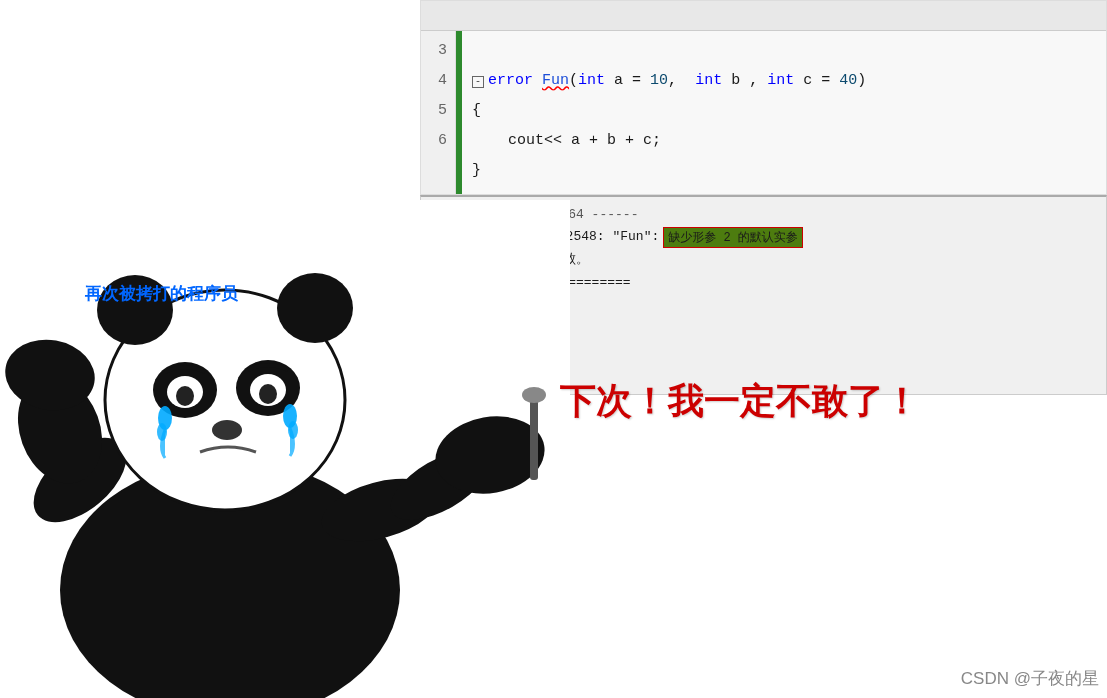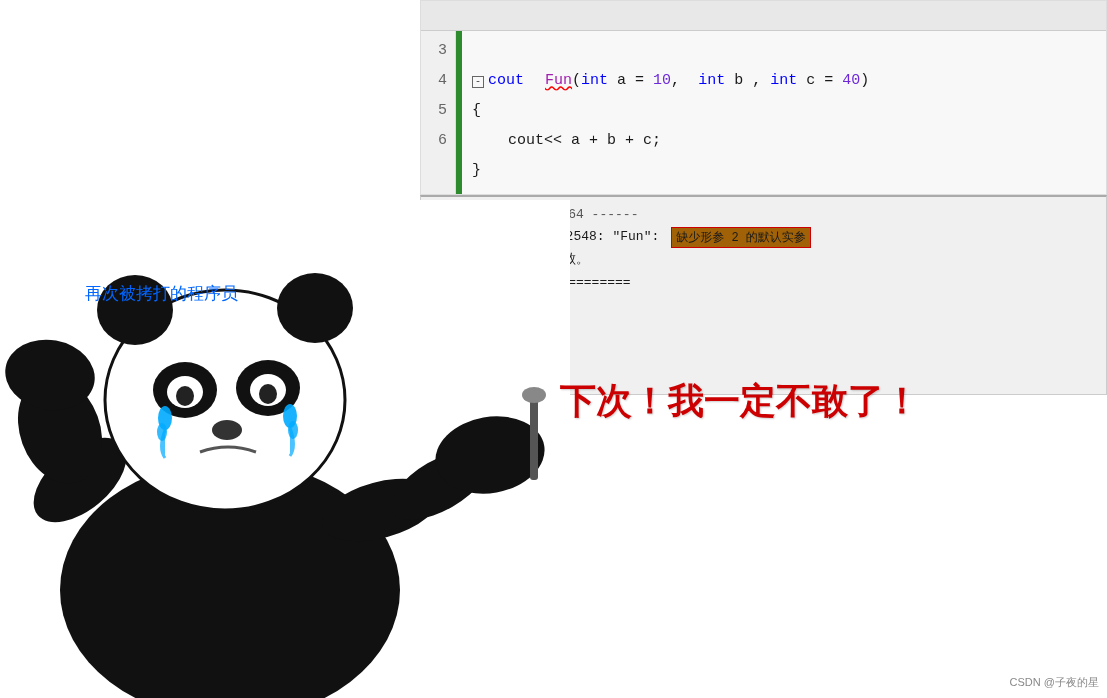--- a/index.html
+++ b/index.html
@@ -48,22 +48,22 @@
 
     .code-content {
       padding: 5px 10px;
       font-size: 15px;
       line-height: 30px;
       color: #1a1a1a;
       white-space: pre;
     }
 
     .code-keyword { color: #0000ff; }
-    .code-fun-name { color: #a21caf; text-decoration: underline wavy red; margin-left: 12px; }
-    .code-number { color: #6d28d9; }
+    .code-fun-name { color: #1d4ed8; text-decoration: underline wavy red; }
+    .code-number { color: #0c4a6e; }
 
     .line-top {
       background: #e8e8e8;
       height: 30px;
       display: flex;
       align-items: center;
       padding-left: 8px;
       font-size: 13px;
       color: #555;
       border-bottom: 1px solid #ccc;
@@ -106,22 +106,22 @@
       display: flex;
       align-items: flex-start;
       margin-bottom: 2px;
       flex-wrap: wrap;
     }
 
     .error-highlight {
       border: 1.5px solid #cc0000;
       padding: 1px 4px;
       color: #1a1a1a;
-      background: #a16207;
-      margin-left: 12px;
+      background: #4d7c0f;
+      margin-left: 4px;
       font-size: 12px;
       display: inline-block;
     }
 
     .error-text {
       font-size: 13px;
       line-height: 1.6;
     }
 
     
@@ -141,42 +141,42 @@
     }
 
     
     .text-beaten {
       position: absolute;
       top: 82px;
       left: 85px;
       font-size: 17px;
       color: #0066ff;
       font-family: 'SimHei', 'Microsoft YaHei', sans-serif;
-      font-weight: normal;
+      font-weight: bold;
       white-space: nowrap;
     }
 
     .text-next-time {
       position: absolute;
       top: 377px;
       left: 560px;
       font-size: 36px;
       color: #cc0000;
       font-family: 'SimHei', 'Microsoft YaHei', sans-serif;
       font-weight: bold;
       white-space: nowrap;
       text-shadow: 1px 1px 2px rgba(0,0,0,0.2);
     }
 
     
     .csdn-watermark {
       position: absolute;
       bottom: 8px;
       right: 8px;
-      font-size: 11px;
+      font-size: 17px;
       color: #888;
       font-family: Arial, sans-serif;
     }
 
     
     .panda-svg {
       position: absolute;
       top: 0;
       left: 0;
     }
@@ -190,21 +190,21 @@
   </div>
   <div class="code-line-area">
     <div class="line-numbers">
       <div>3</div>
       <div>4</div>
       <div>5</div>
       <div>6</div>
     </div>
     <div class="green-bar"></div>
     <div class="code-content">
-<span><span class="collapse-btn">-</span><span class="code-keyword">cout</span> <span class="code-fun-name">Fun</span>(<span class="code-keyword">int</span> a = <span class="code-number">10</span>,  <span class="code-keyword">int</span> b , <span class="code-keyword">int</span> c = <span class="code-number">40</span>)</span>
+<span><span class="collapse-btn">-</span><span class="code-keyword">error</span> <span class="code-fun-name">Fun</span>(<span class="code-keyword">int</span> a = <span class="code-number">10</span>,  <span class="code-keyword">int</span> b , <span class="code-keyword">int</span> c = <span class="code-number">40</span>)</span>
 <span>{</span>
 <span>    cout&lt;&lt; a + b + c;</span>
 <span>}</span>
     </div>
   </div>
 </div>
 
 <div class="error-panel">
   <div class="error-separator">-11, 配置: Debug x64 ------</div>
   <div class="error-line">

